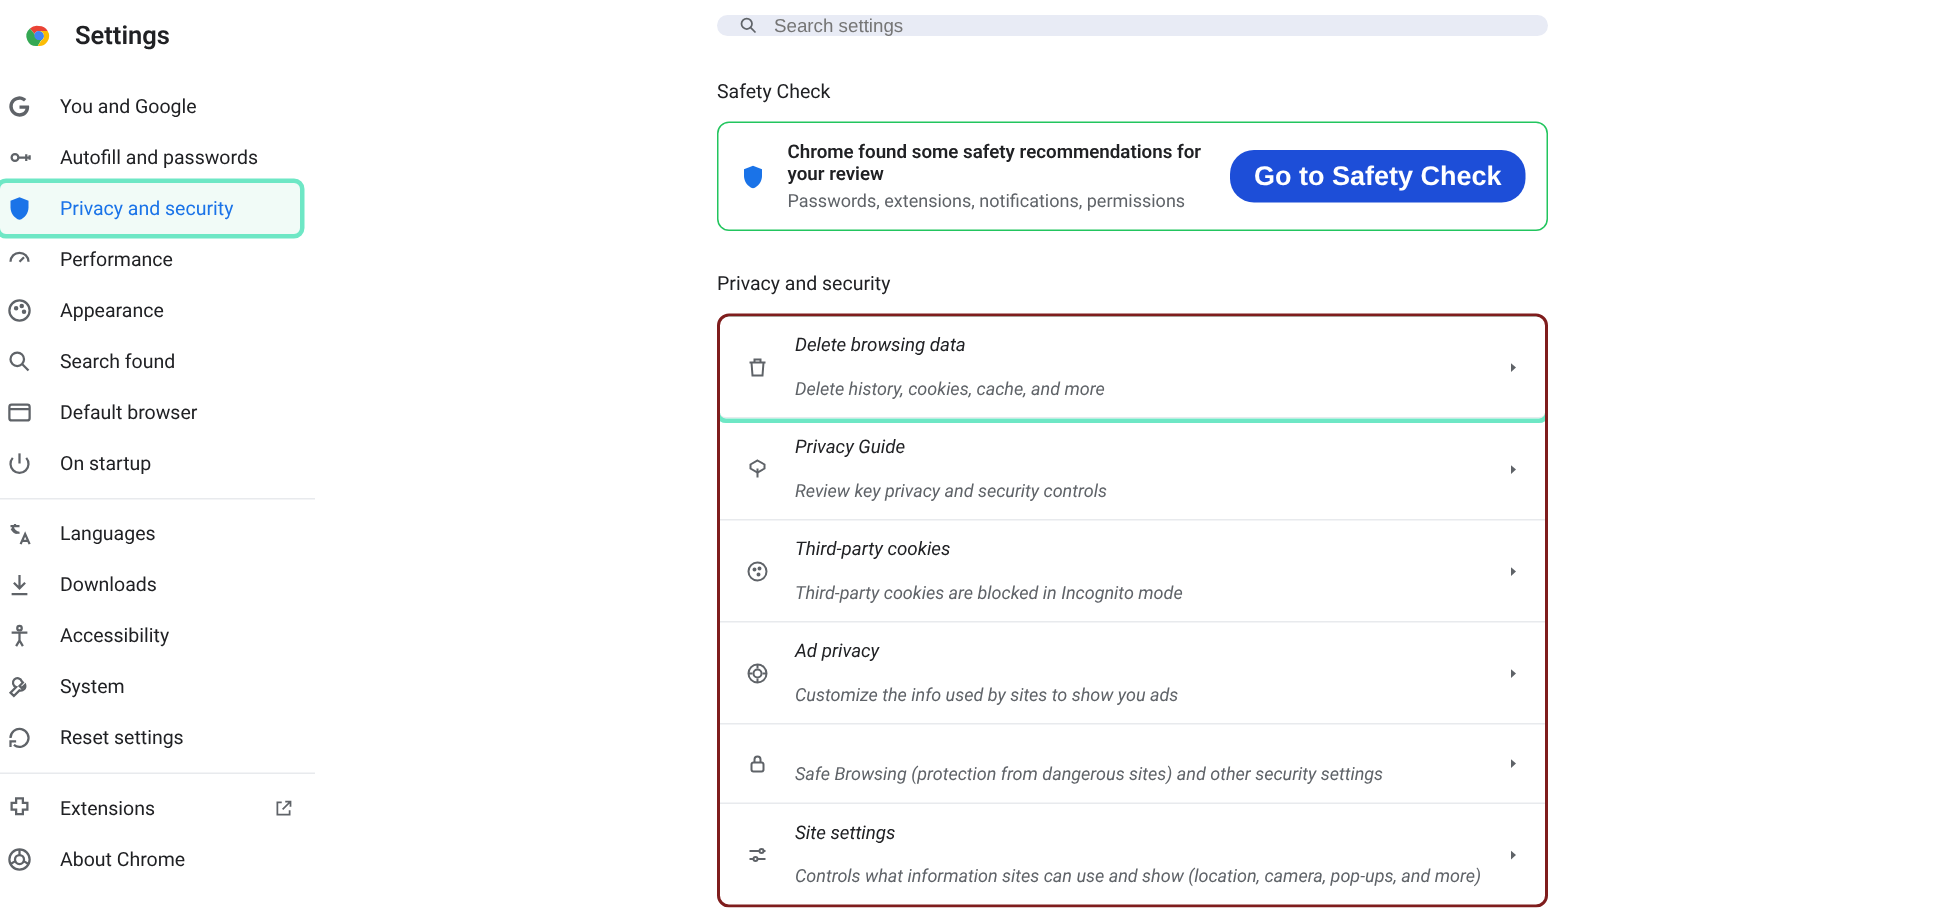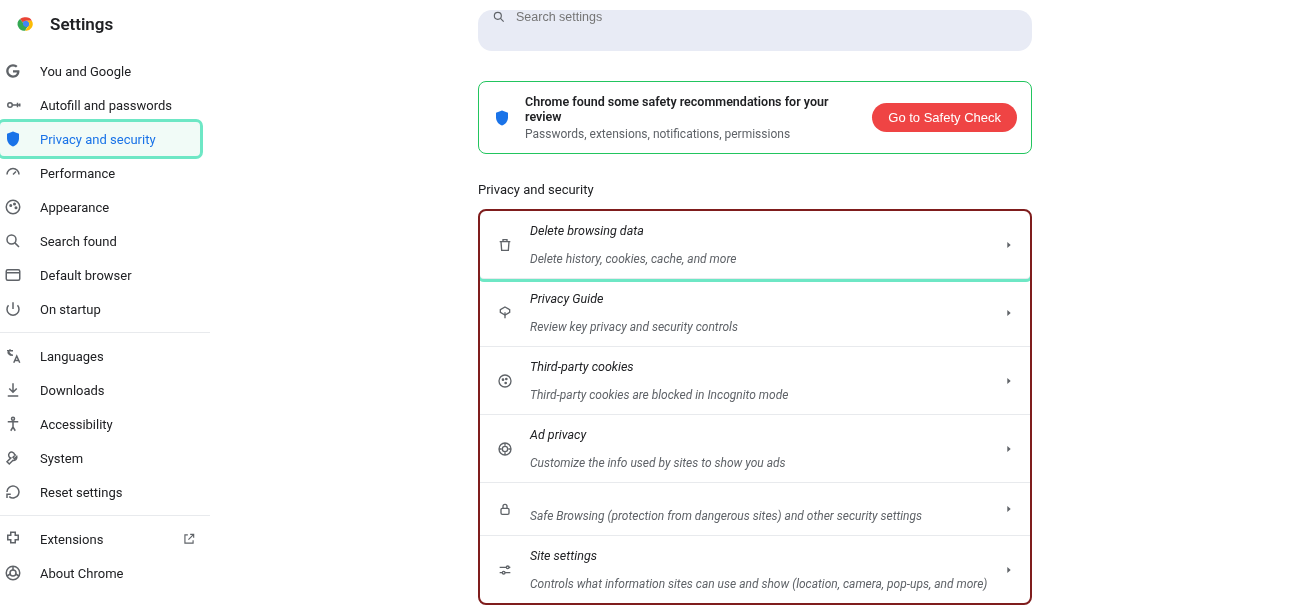--- a/index.html
+++ b/index.html
@@ -78,21 +78,21 @@
     flex-direction:column;
     align-items:center;
     padding-top: 10px;
   }
   .searchbar {
     width: 554px;
     height: 44px;
     background: #e8ebf5;
     border-radius: 14px;
     display:flex;
-    align-items:flex-start;
+    align-items:center;
     gap:10px;
     padding: 0 14px;
     color:#5f6368;
     font-size:12.5px;
   }
   .searchbar input {
     border:none; background:transparent; outline:none;
     font-size:12.5px; flex:1; color:#202124;
   }
   .content {
@@ -111,23 +111,23 @@
     display:flex;
     align-items:center;
     gap:14px;
     margin-bottom: 28px;
   }
   .safety-card .sc-icon { width:18px; color:#1a73e8; }
   .safety-card .sc-text { flex:1; }
   .safety-card .sc-title { font-size:12.5px; font-weight:600; margin-bottom:3px;}
   .safety-card .sc-sub { font-size:12px; color:#5f6368; }
   .sc-button {
-    background:#ef4444; color:#fff; border:none;
+    background:#1d4ed8; color:#fff; border:none;
     border-radius: 16px; padding: 7px 16px;
-    font-size:13px; font-weight:400; cursor:pointer;
+    font-size:18px; font-weight:700; cursor:pointer;
   }
   .list {
     border:2px solid #7f1d1d;
     border-radius:8px;
     overflow:hidden;
     font-style:italic;
   }
   .row {
     display:flex; align-items:center;
     gap:16px;
@@ -322,20 +322,21 @@
     <span>
         <svg viewBox="0 0 24 24" width="14" height="14" fill="none" stroke="currentColor" stroke-width="2">
           <circle cx="10" cy="10" r="6"></circle>
           <path d="M20 20l-5.5-5.5"></path>
         </svg>
       </span>
     <input type="text" placeholder="Search settings" style="">
   </div>
 
   <div class="content">
+    <div class="section-label">Safety Check</div>
     <div class="safety-card">
       <span class="sc-icon">
           <svg viewBox="0 0 24 24" width="18" height="18" fill="currentColor">
             <path d="M12 2 4 5v6c0 5 3.4 9.7 8 11 4.6-1.3 8-6 8-11V5l-8-3z"></path>
           </svg>
         </span>
       <div class="sc-text">
         <div class="sc-title">Chrome found some safety recommendations for your review</div>
         <div class="sc-sub">Passwords, extensions, notifications, permissions</div>
       </div>

